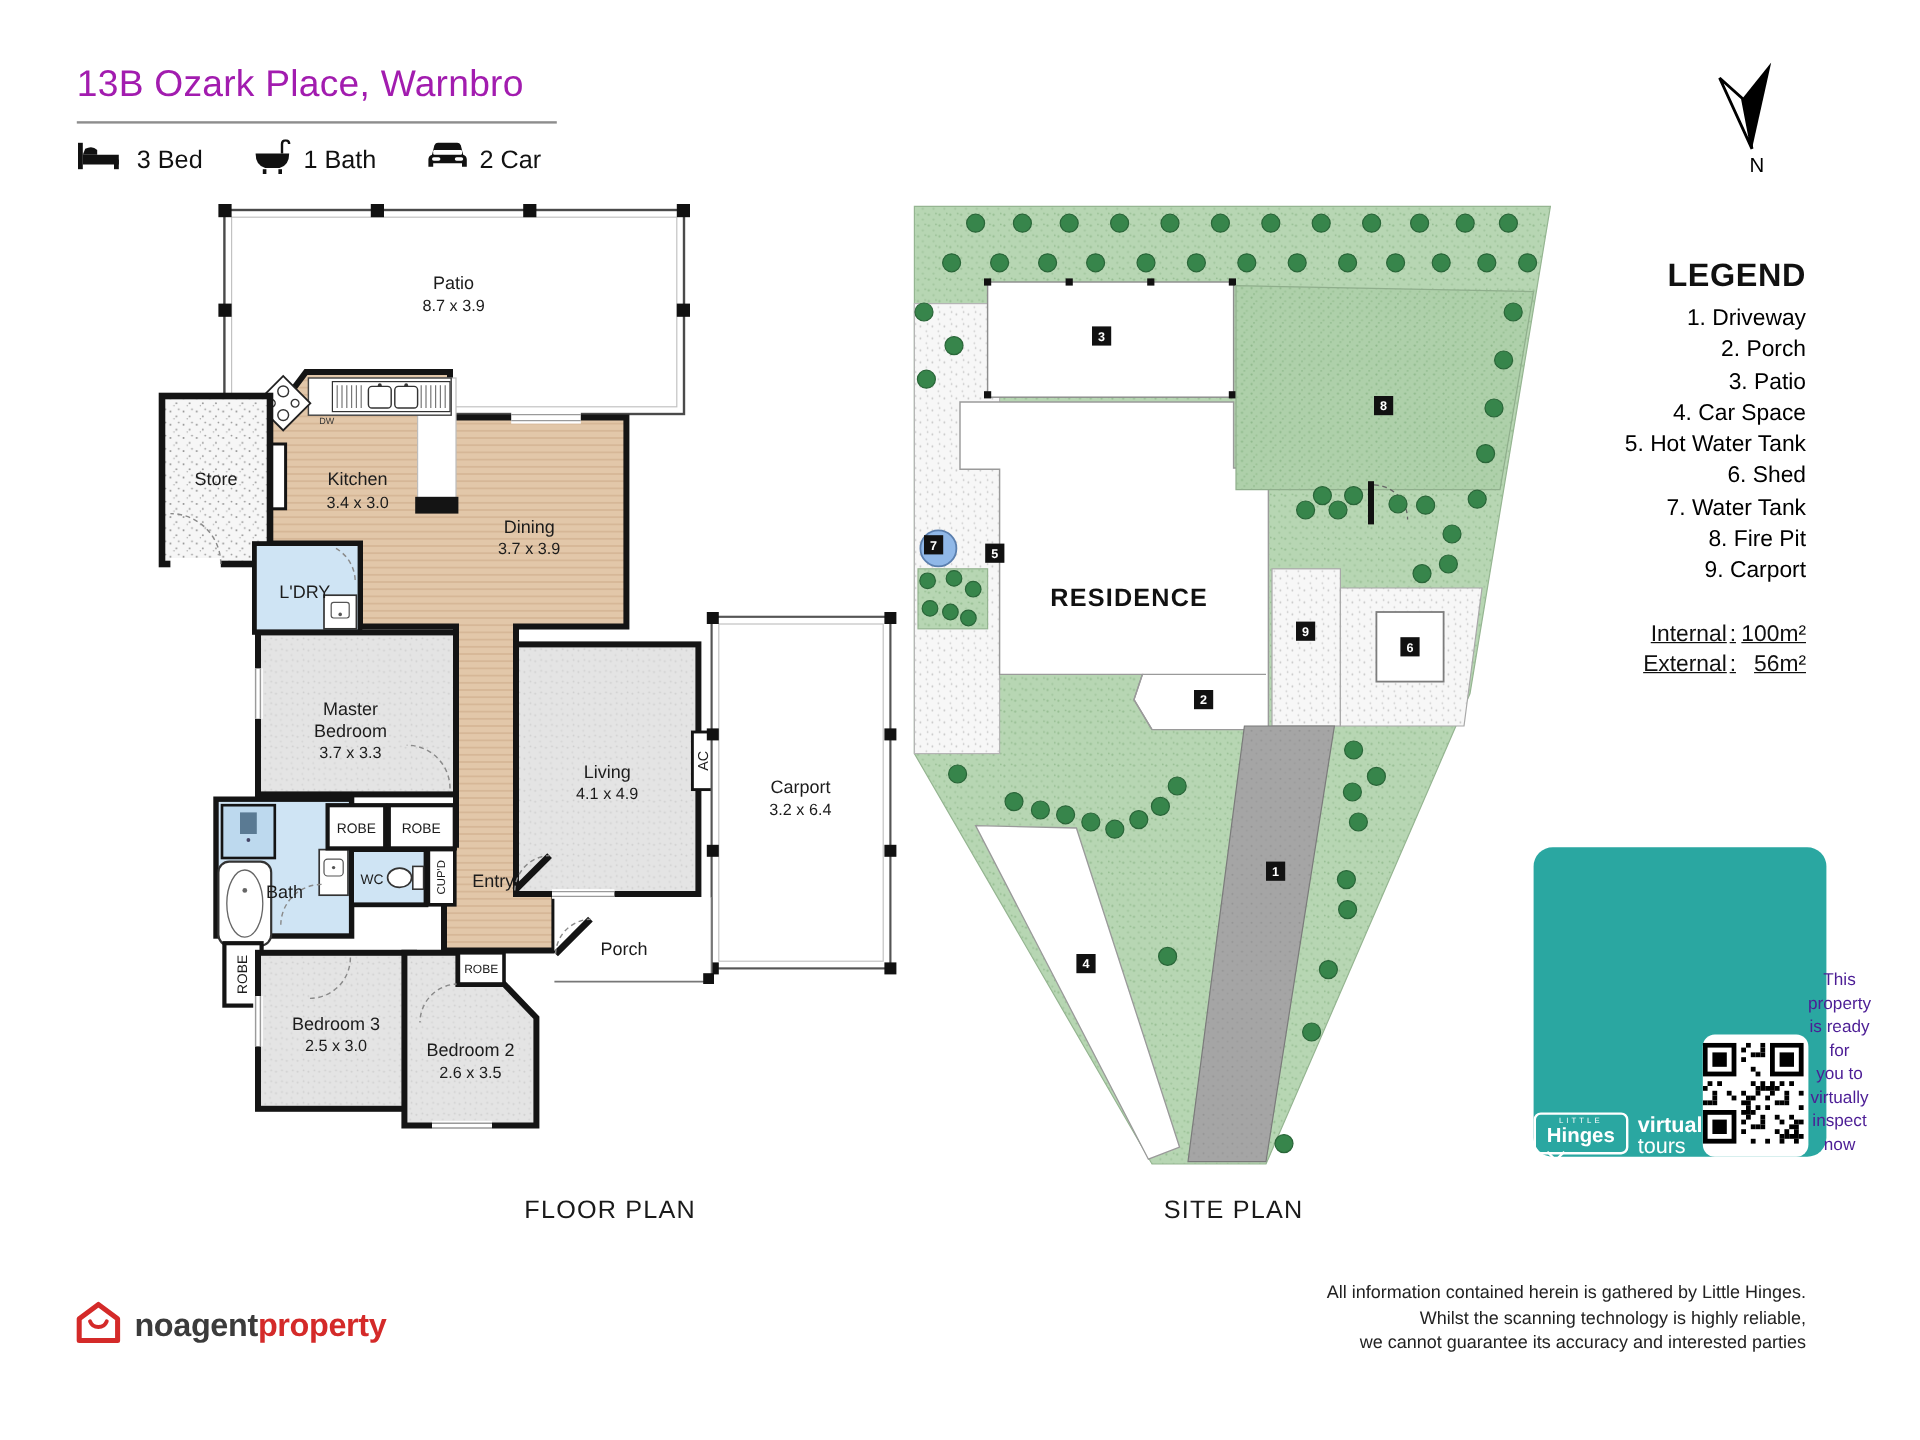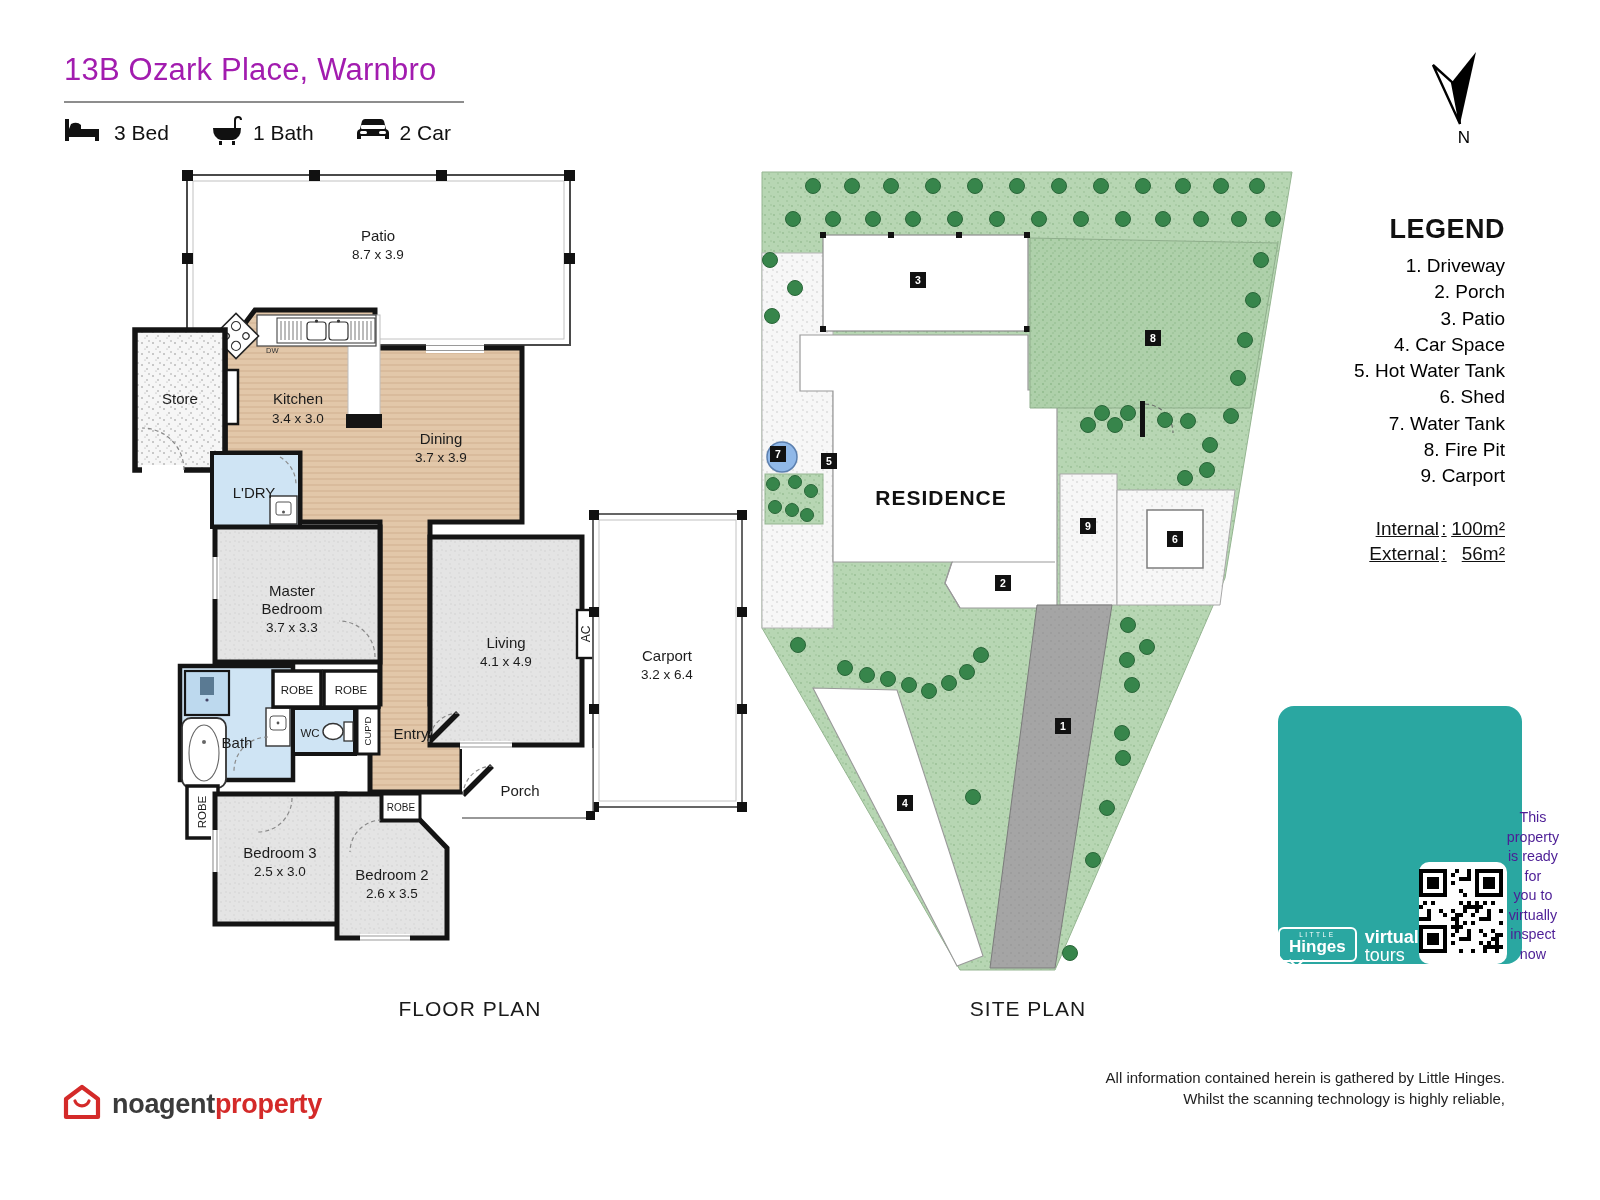--- a/index.html
+++ b/index.html
@@ -525,21 +525,21 @@
             <text x="318" y="572" text-anchor="middle" class="marker-num">1</text>
           </g>
       <g>
             <rect x="152" y="637" width="16" height="16" fill="#111"></rect>
             <text x="160" y="649" text-anchor="middle" class="marker-num">4</text>
           </g>
     </g>
   </svg>
   </div>
 
-  <div class="abs caption" style="left:360px;top:997px;">FLOOR PLAN</div>
+  <div class="abs caption" style="left:360px;top:997px;text-align:right;">FLOOR PLAN</div>
   <div class="abs caption" style="left:918px;top:997px;">SITE PLAN</div>
 
   <div class="abs tour-card" style="background:#2aa7a1;">
     <div class="logo-row">
       <div class="bubble">
         <span class="little">LITTLE</span>
         <span class="hinges">Hinges</span>
       </div>
       <div class="logo-right">
         <span class="v">virtual</span>
@@ -650,15 +650,16 @@
         <path d="M20,3 L36,15 L36,33 L4,33 L4,15 Z" fill="#fff" stroke="#d42a29" stroke-width="4.2" stroke-linejoin="round"></path>
         <path d="M13,17 A7.5,7.5 0 0 0 27,17" fill="none" stroke="#d42a29" stroke-width="3.2" stroke-linecap="round"></path>
       </svg>
     </span>
     <span class="brand-text"><span style="color:#3b3b3b;">noagent</span><span style="color:#d42a29;">property</span></span>
   </div>
 
   <div class="abs disclaimer">
     <div>All information contained herein is gathered by Little Hinges.</div>
     <div>Whilst the scanning technology is highly reliable,</div>
+    <div>we cannot guarantee its accuracy and interested parties</div>
   </div>
 
 </div>
 
 </body></html>

